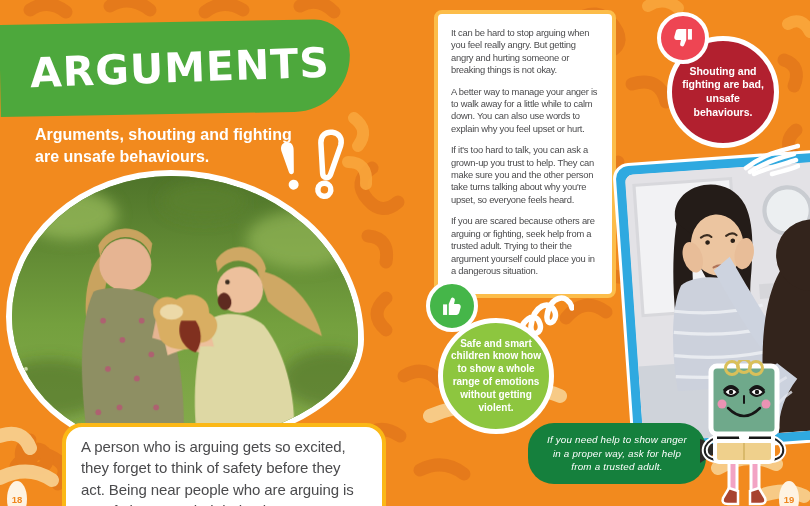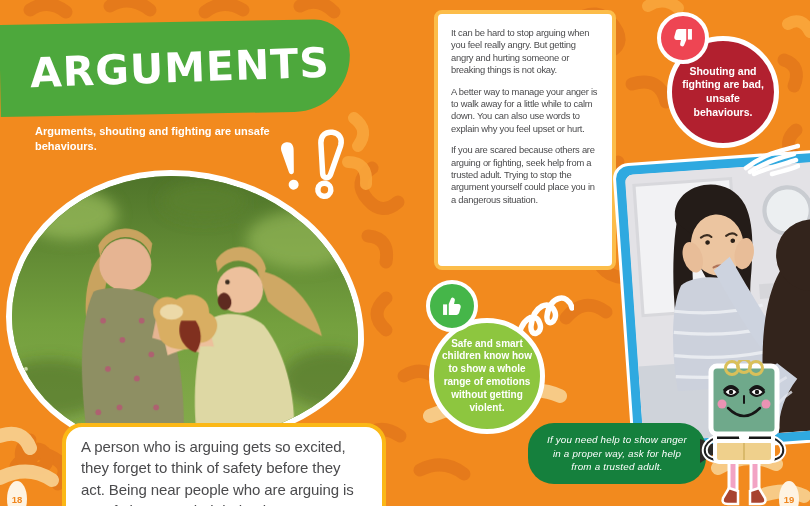--- a/index.html
+++ b/index.html
@@ -15,21 +15,21 @@
     left:0;top:22px;width:350px;height:92px;background:#4DA83C;
     border-radius:0 44px 70px 0;z-index:2;display:flex;align-items:center;
     padding-left:30px;box-sizing:border-box;transform:rotate(-1deg);
   }
   #banner h1{
     margin:0;color:#fff;font-family:"DejaVu Sans",sans-serif;font-weight:800;
     font-size:41px;letter-spacing:1px;transform:rotate(-1deg);
   }
   #subtitle{
     left:35px;top:124px;width:268px;color:#fff;font-weight:bold;
-    font-size:11px;line-height:1.35;z-index:2;
+    font-size:16px;line-height:1.35;z-index:2;
   }
   #exclaim{left:276px;top:128px;width:84px;height:78px;z-index:3;}
   
   #photo-left{
     left:6px;top:170px;width:358px;height:282px;z-index:2;
     border:6px solid #fff;box-sizing:border-box;overflow:hidden;
     border-radius:46% 54% 58% 42% / 52% 60% 40% 48%;background:#6f9a3a;
   }
   #photo-left svg{width:100%;height:100%;display:block;}
   
@@ -68,21 +68,21 @@
     background:#2FA9E0;border:3px solid #fff;border-radius:16px;
     padding:9px;box-sizing:border-box;
   }
   #photo-right .inner{
     width:100%;height:100%;border-radius:8px;overflow:hidden;background:#e3e2e6;
   }
   #photo-right svg{width:100%;height:100%;display:block;}
   
   #green-badge{left:418px;top:280px;width:134px;height:160px;z-index:4;}
   #green-badge .big{
-    position:absolute;left:11px;top:38px;width:116px;height:116px;border-radius:50%;
+    position:absolute;left:20px;top:38px;width:116px;height:116px;border-radius:50%;
     background:#8DC63F;border:5px solid #fff;box-sizing:border-box;
     display:flex;align-items:center;justify-content:center;text-align:center;
     color:#fff;font-weight:bold;font-size:10px;line-height:1.28;padding:6px;
   }
   #green-badge .small{
     position:absolute;left:8px;top:0;width:52px;height:52px;border-radius:50%;
     background:#45B649;border:4px solid #fff;box-sizing:border-box;
     display:flex;align-items:center;justify-content:center;
   }
   #flower-doodle{left:512px;top:282px;width:62px;height:66px;z-index:3;}
@@ -235,21 +235,22 @@
     </svg>
   </div>
 
   <div id="caption-bubble" class="abs">
     <span>A person who is arguing gets so excited, they forget to think of safety before they act. Being near people who are arguing is unsafe because their behaviour can suddenly become unsafe for anyone nearby.</span>
   </div>
 
   <div id="main-card" class="abs">
     <p>It can be hard to stop arguing when you feel really angry. But getting angry and hurting someone or breaking things is not okay.</p>
     <p>A better way to manage your anger is to walk away for a little while to calm down. You can also use words to explain why you feel upset or hurt.</p>
-    <p>If you are scared because others are arguing or fighting, seek help from a trusted adult. Trying to stop the argument yourself could place you in a dangerous situation.</p>
+    <p>If it's too hard to talk, you can ask a grown-up you trust to help. They can make sure you and the other person take turns talking about why you're upset, so everyone feels heard.</p>
+    <p>If you are scared because others are arguing or fighting, seek help from a trusted adult. Trying to their the argument yourself could place you in a dangerous situation.</p>
   </div>
 
   <div id="red-badge" class="abs">
     <div class="big">
       <span>Shouting and fighting are bad, unsafe behaviours.</span>
     </div>
     <div class="small">
       <svg width="26" height="26" viewBox="0 0 32 32" xmlns="http://www.w3.org/2000/svg">
         <g transform="rotate(180 16 16)" fill="#fff">
           <path d="M5 14 h5 v13 H5 z"></path>

